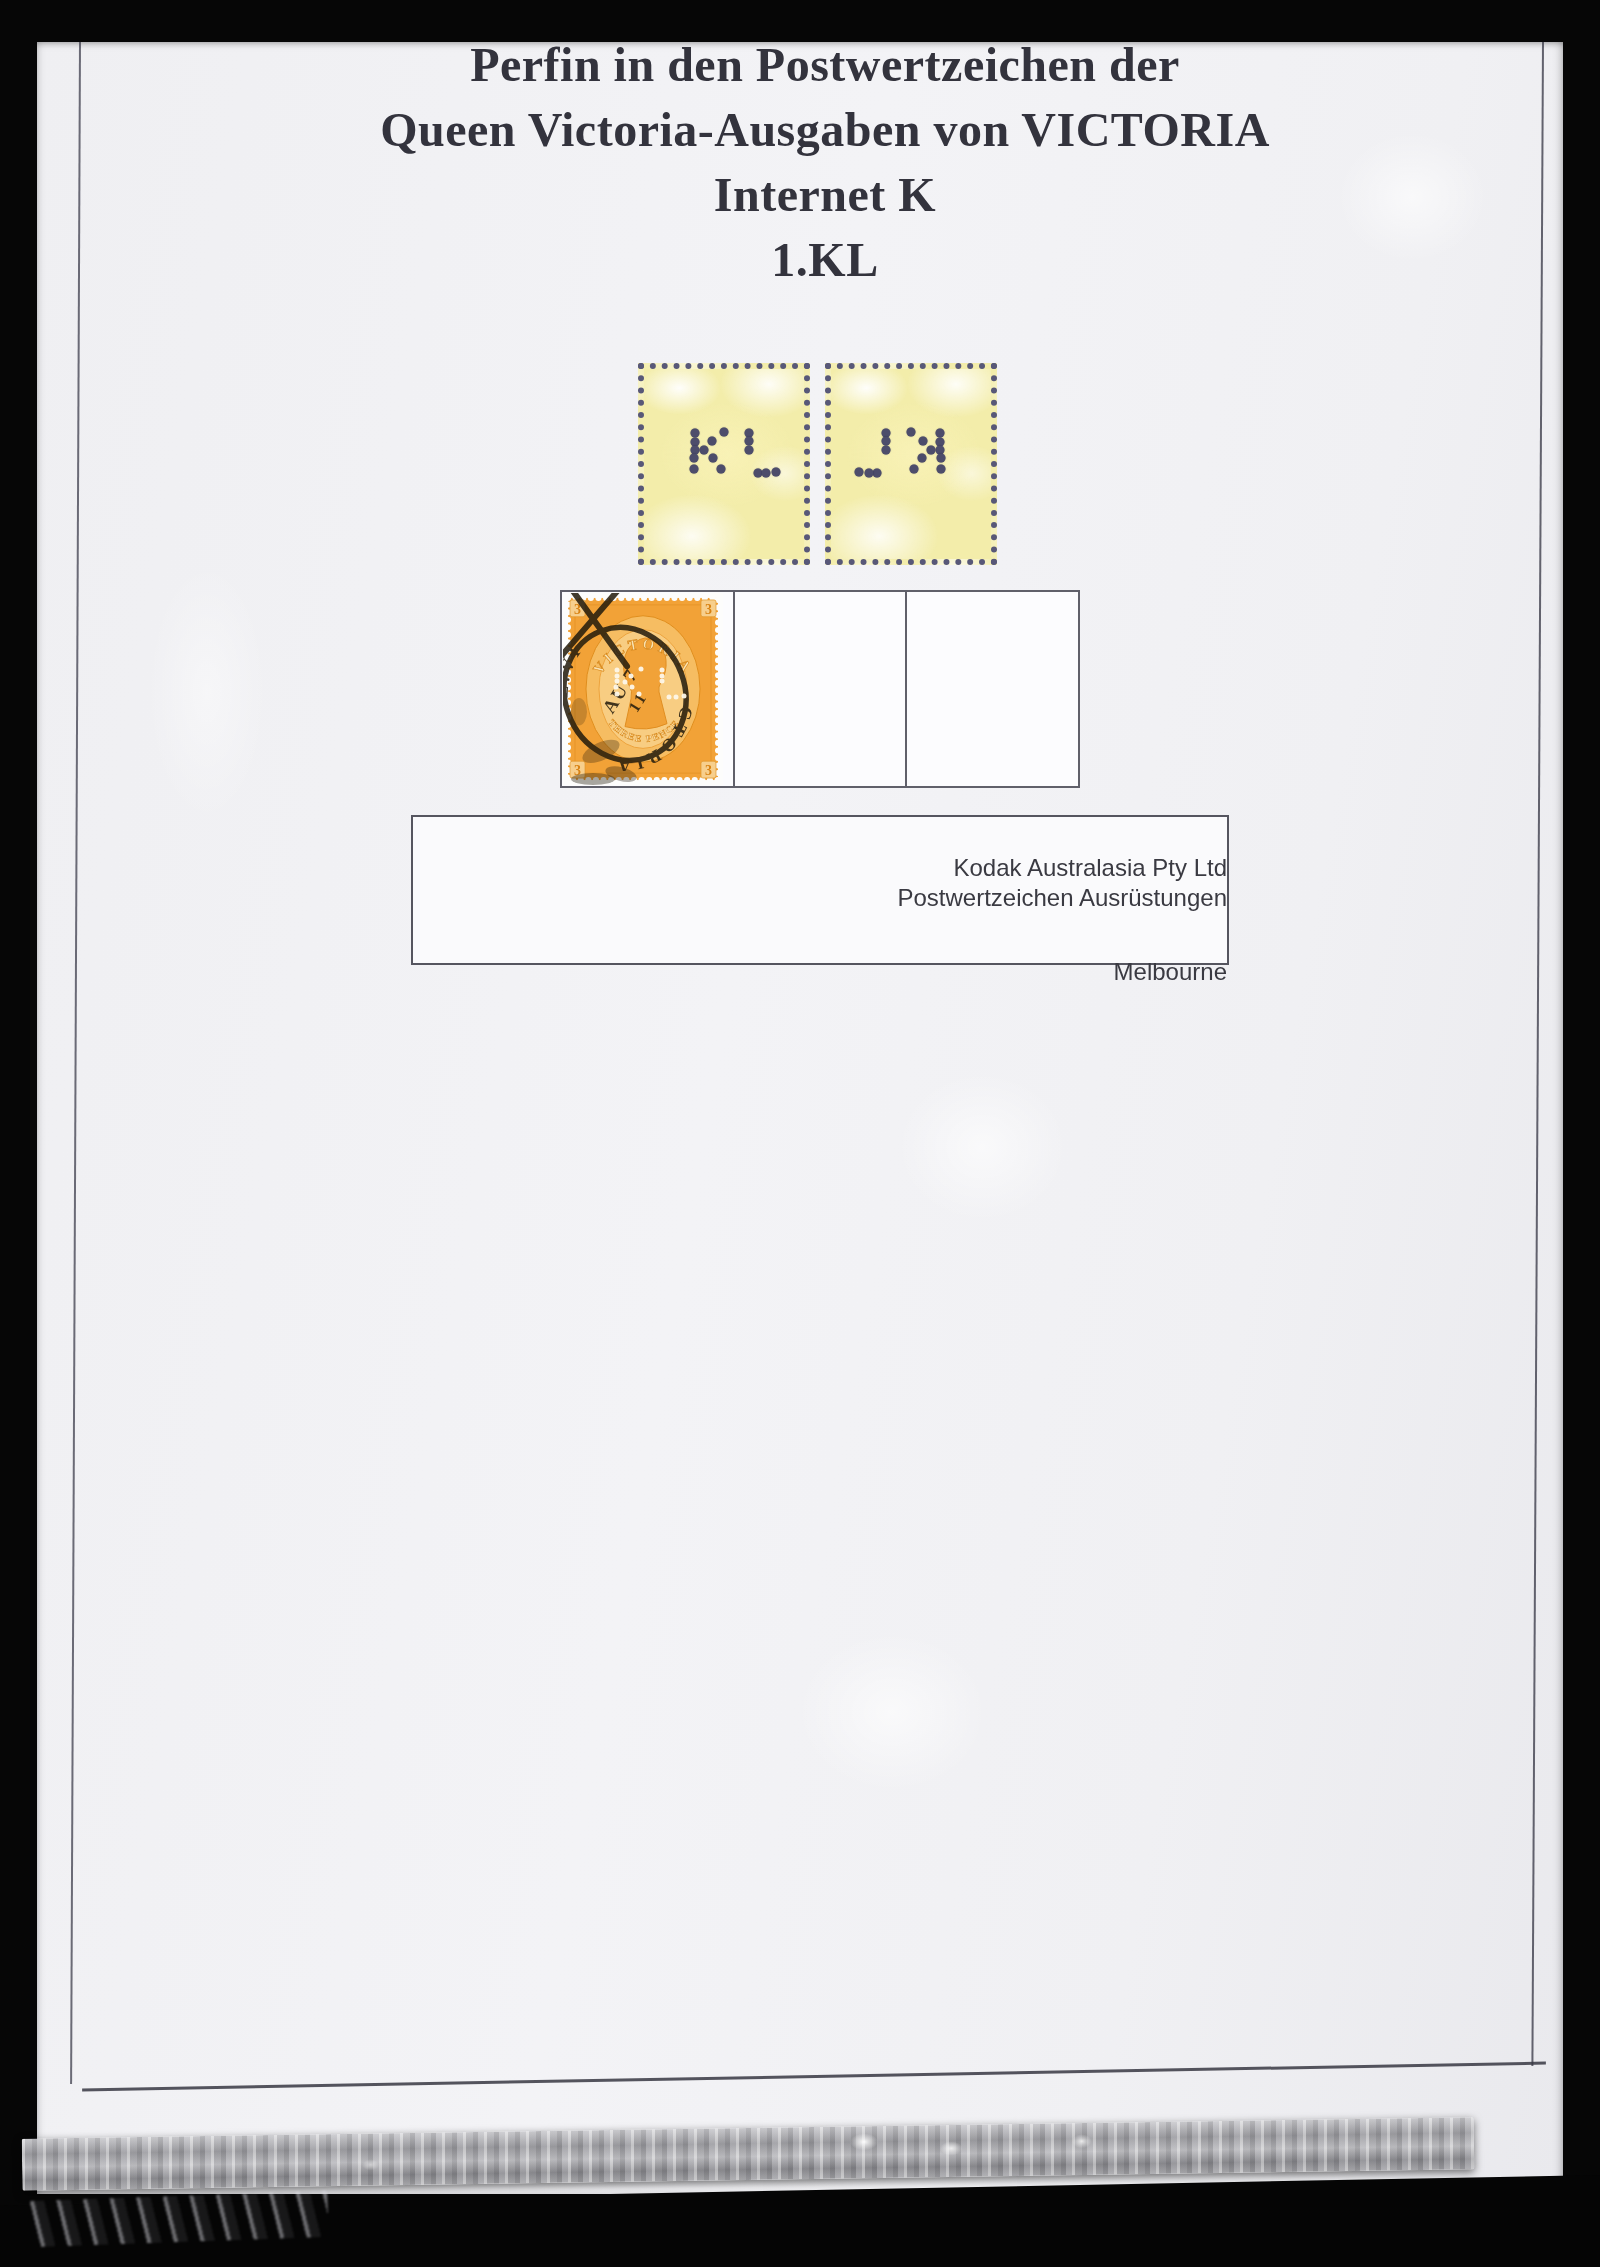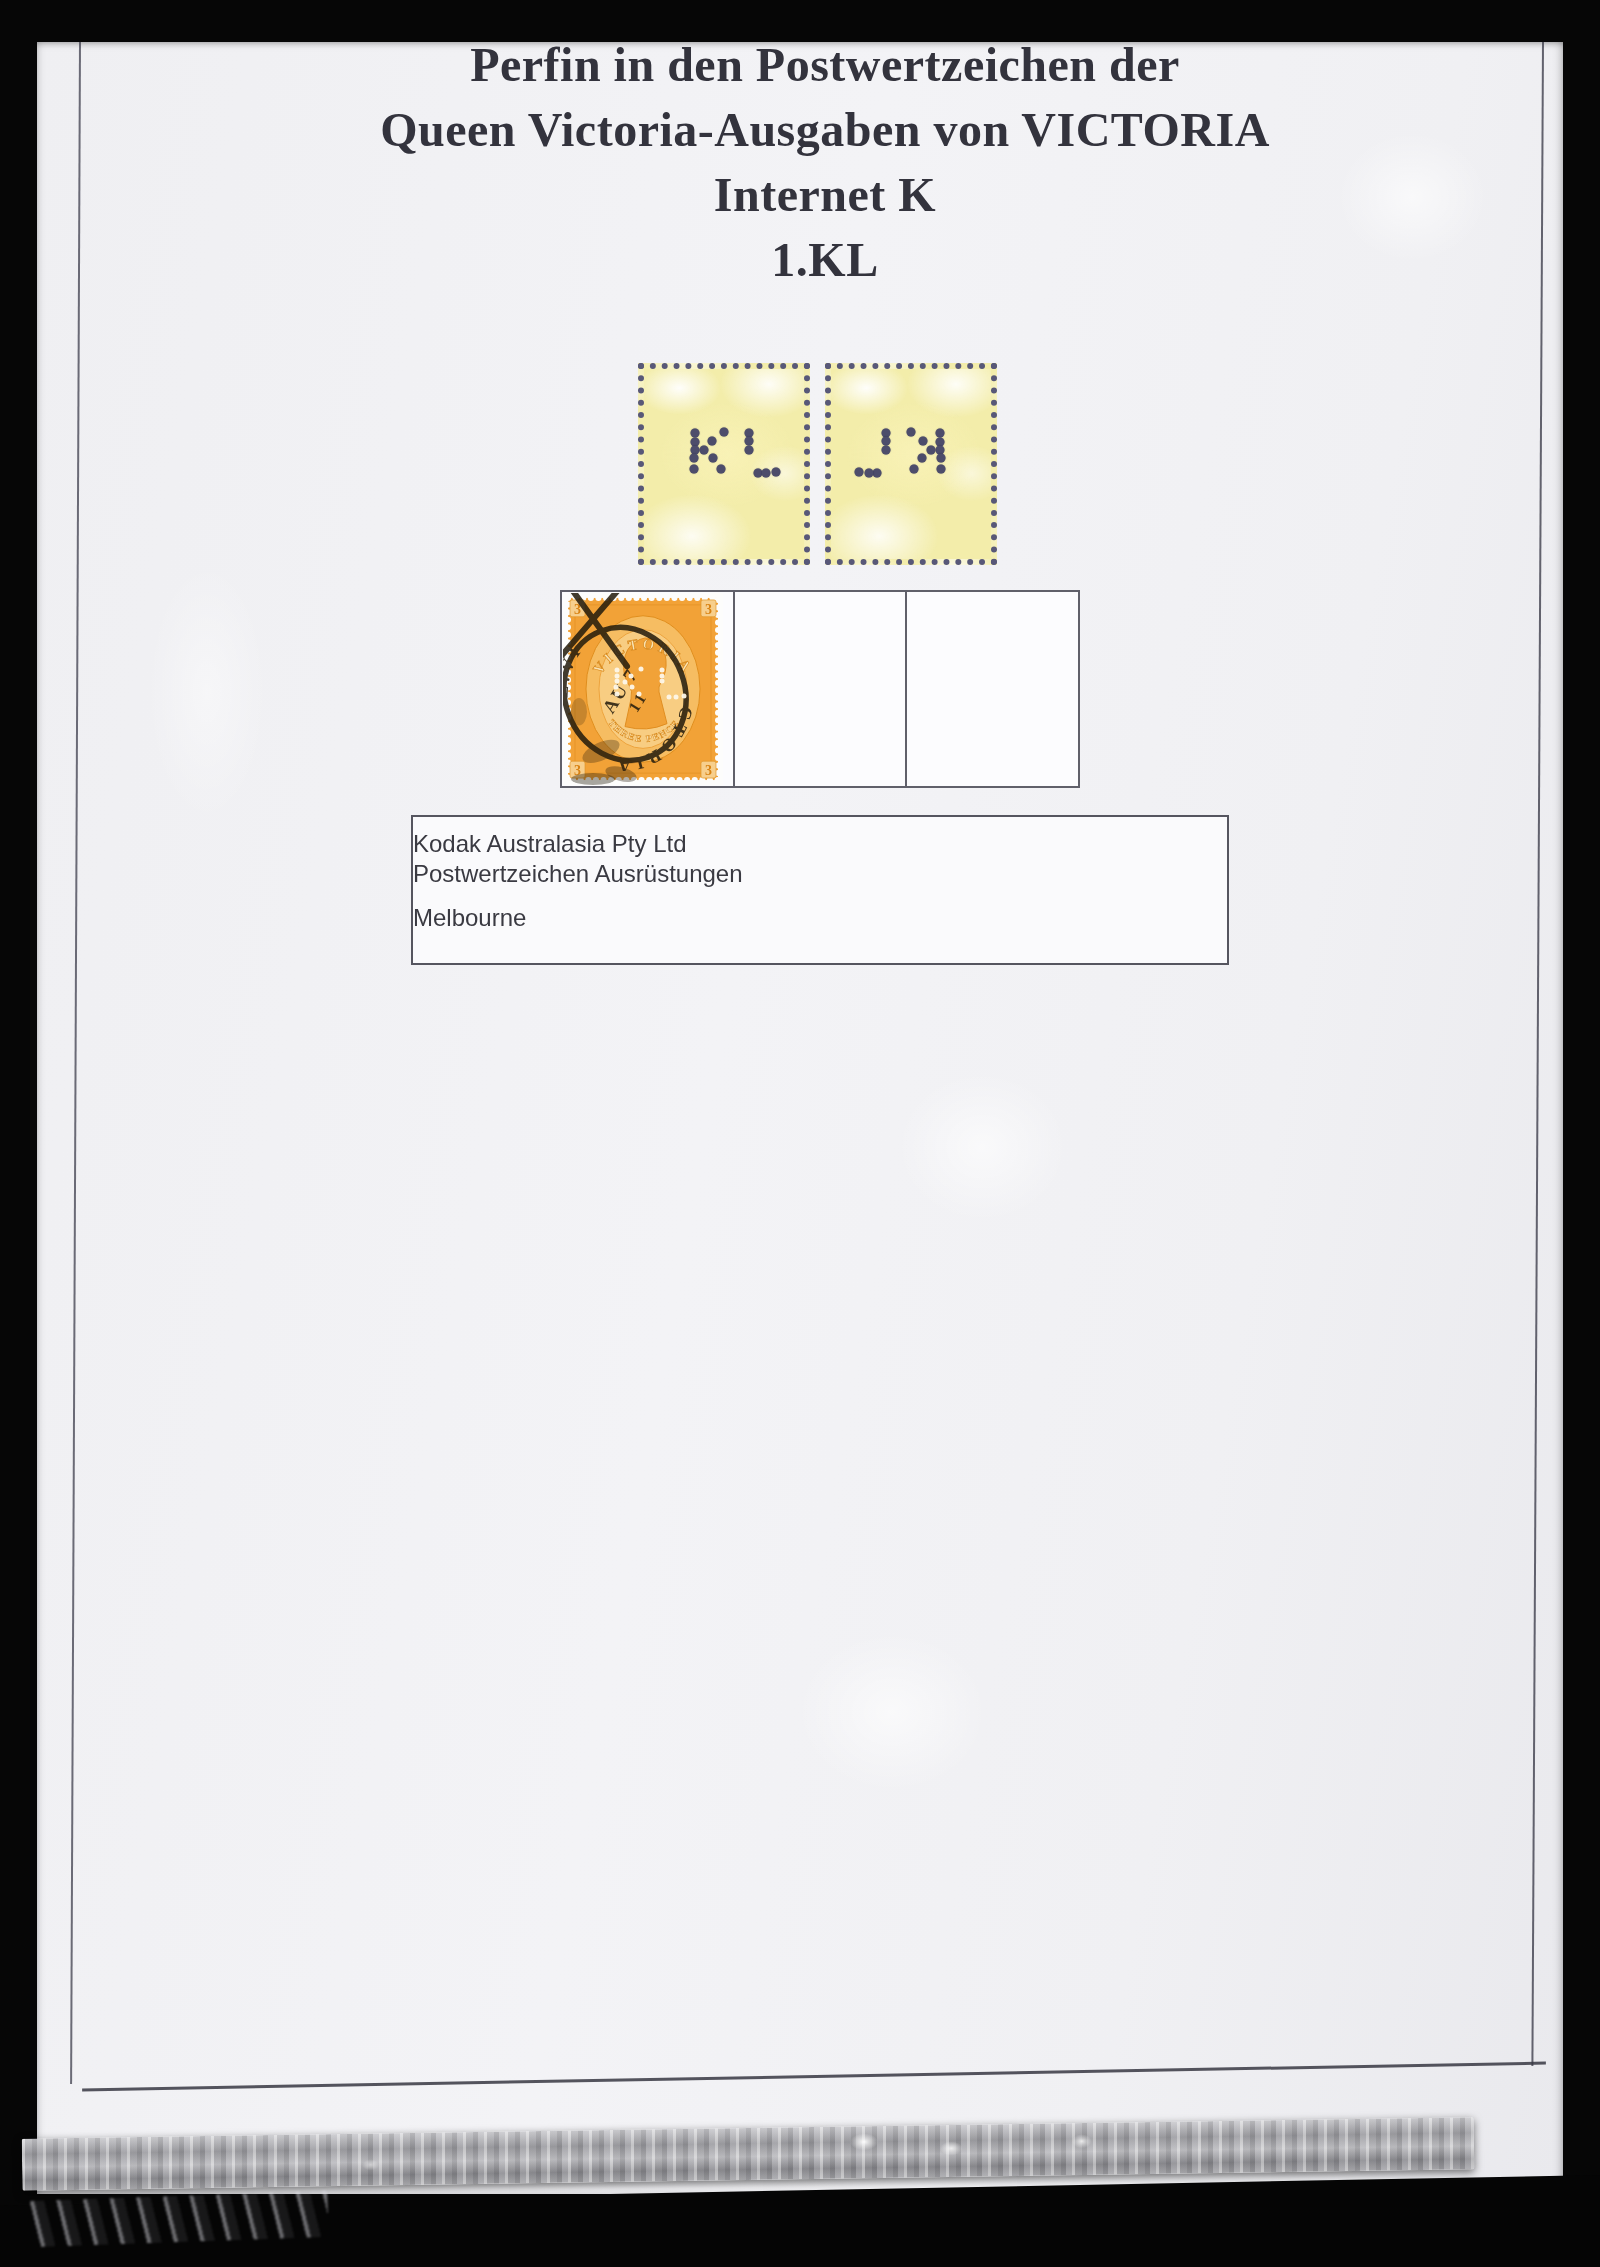--- a/index.html
+++ b/index.html
@@ -49,23 +49,23 @@
   .cell { flex:1; position:relative; background:#fcfcfe; border-right:2px solid #60606a; }
   .cell:last-child { border-right:none; }
   .stamp-wrap { position:absolute; left:1px; top:1px; width:160px; height:192px; }
   .stamp-svg { width:100%; height:100%; display:block; }
   .stamp-perfin { position:absolute; left:12px; top:34px; width:132px; height:128px; }
   .stamp-perfin .perfin-dot { width:5px; height:5px; background:rgba(253,247,233,.95); box-shadow:none; }
   .sv-serif { font-family:"Liberation Serif","DejaVu Serif",serif; }
 
   
   .company-box { position:absolute; left:374px; top:773px; width:818px; height:150px;
-          border:2px solid #55555f; background:#fafafc; text-align:left;
-          padding-top:12px; font-size:24px; line-height:30px; color:#3a3a42; }
-  .company-city { margin-top:14px; }
+          border:2px solid #55555f; background:#fafafc; text-align:right;
+          padding-top:36px; font-size:24px; line-height:30px; color:#3a3a42; }
+  .company-city { margin-top:44px; }
 
   
   .footer { position:absolute; left:0; top:1998px; width:100%; padding-left:56px;
           text-align:center; font-size:21px; color:#3a3a44; letter-spacing:.3px; }
 
   
   .glare { position:absolute; border-radius:50%;
           background:radial-gradient(closest-side, rgba(255,255,255,.6), rgba(255,255,255,0)); }
   .g1 { left:1300px; top:90px;   width:150px; height:130px; }
   .g2 { left:860px;  top:1030px; width:170px; height:150px; }

